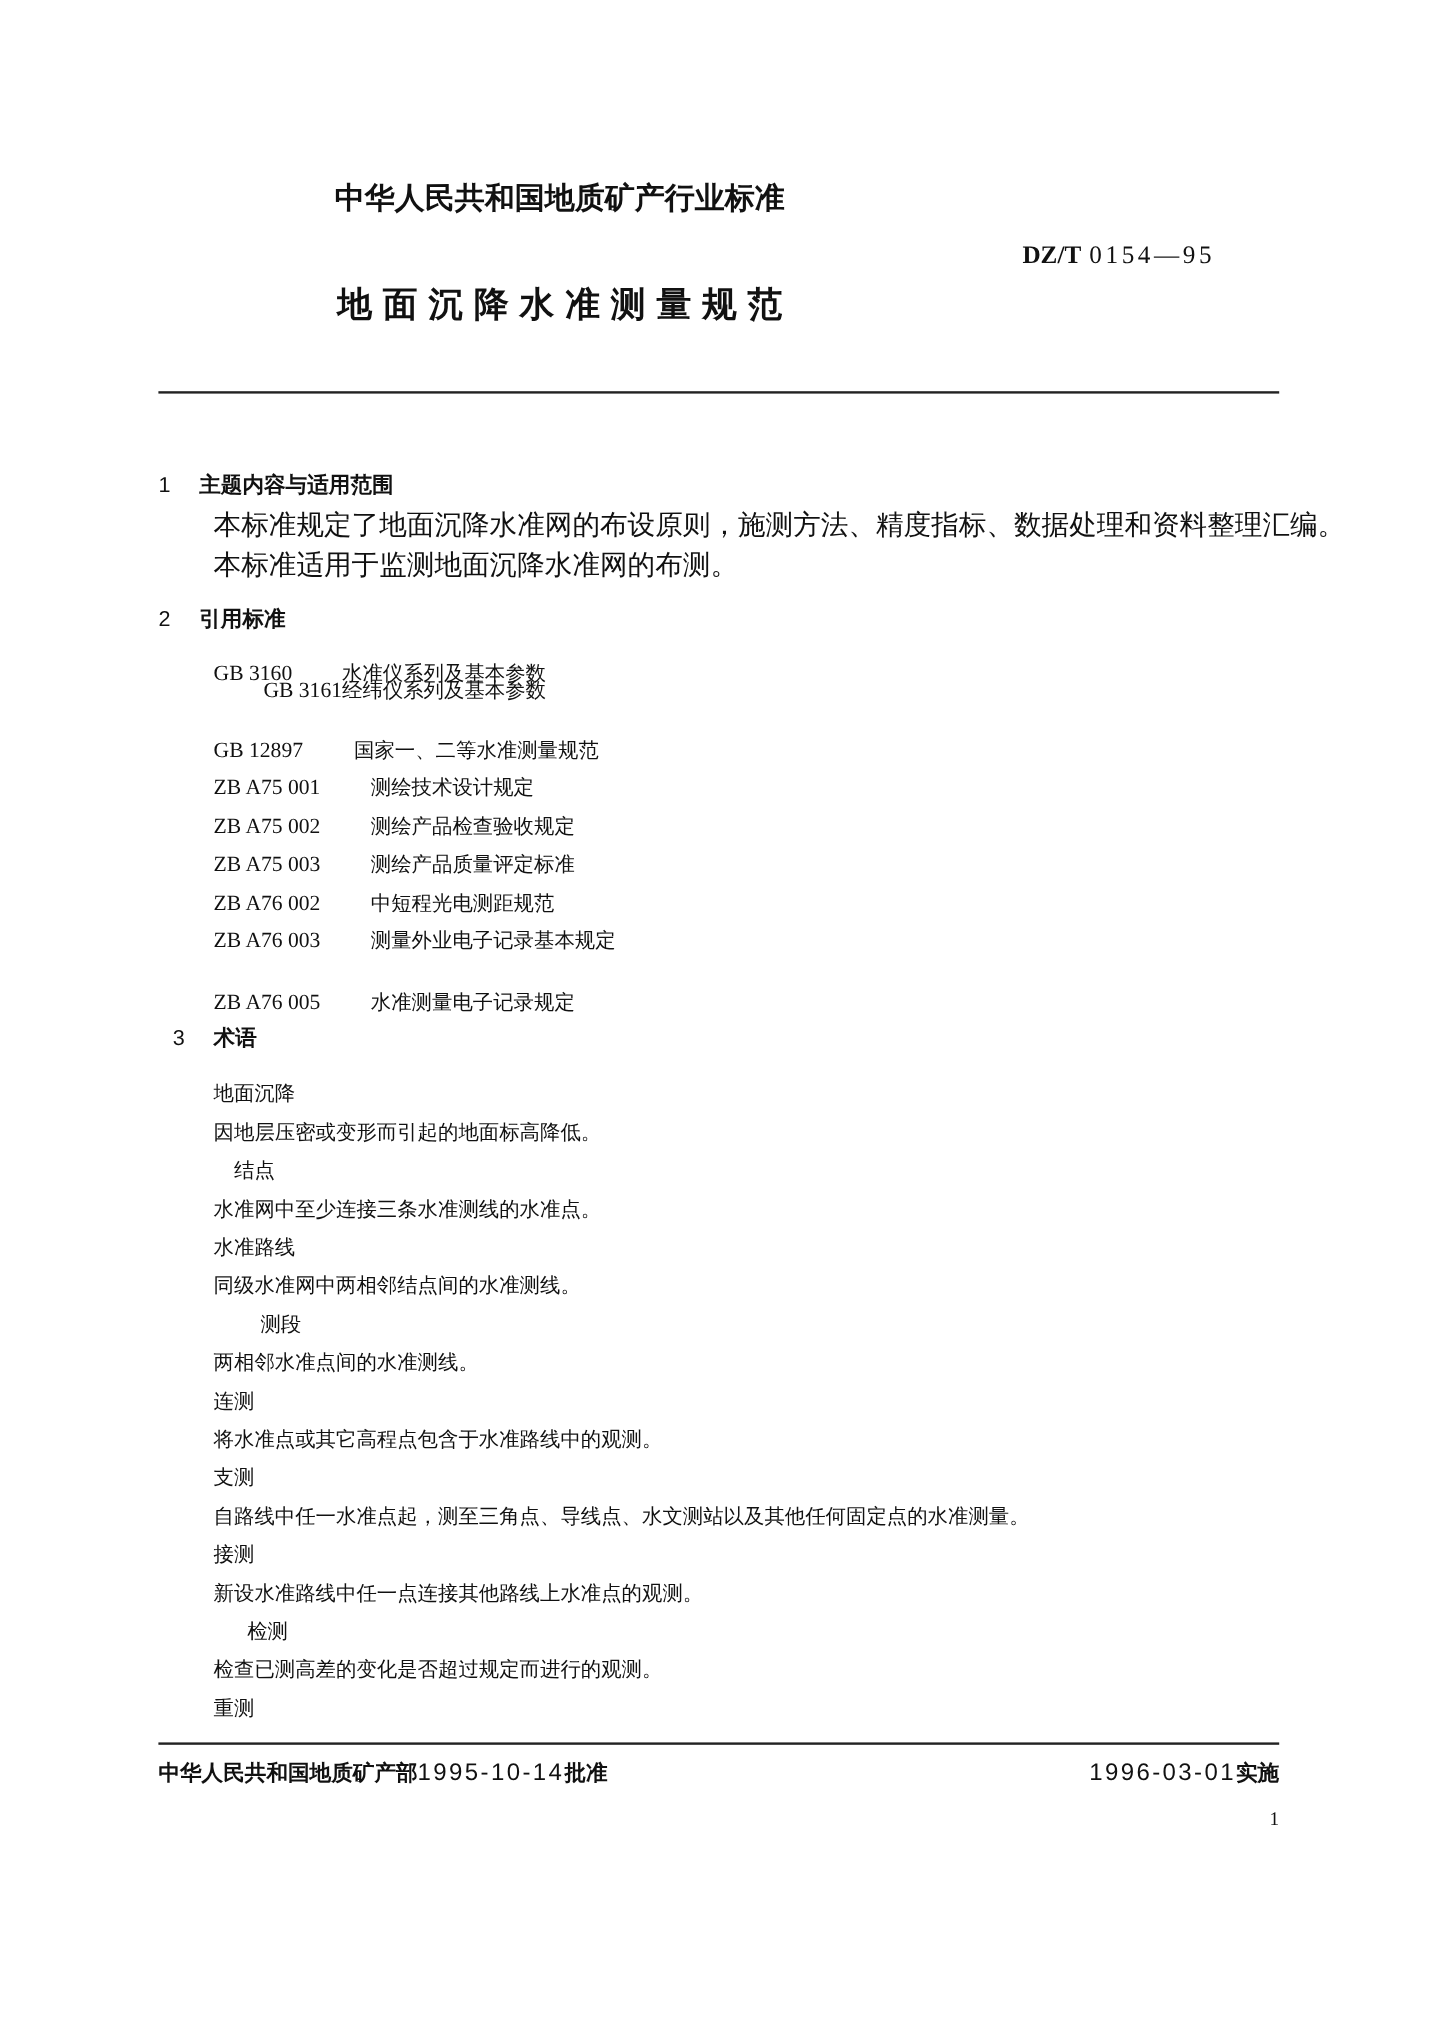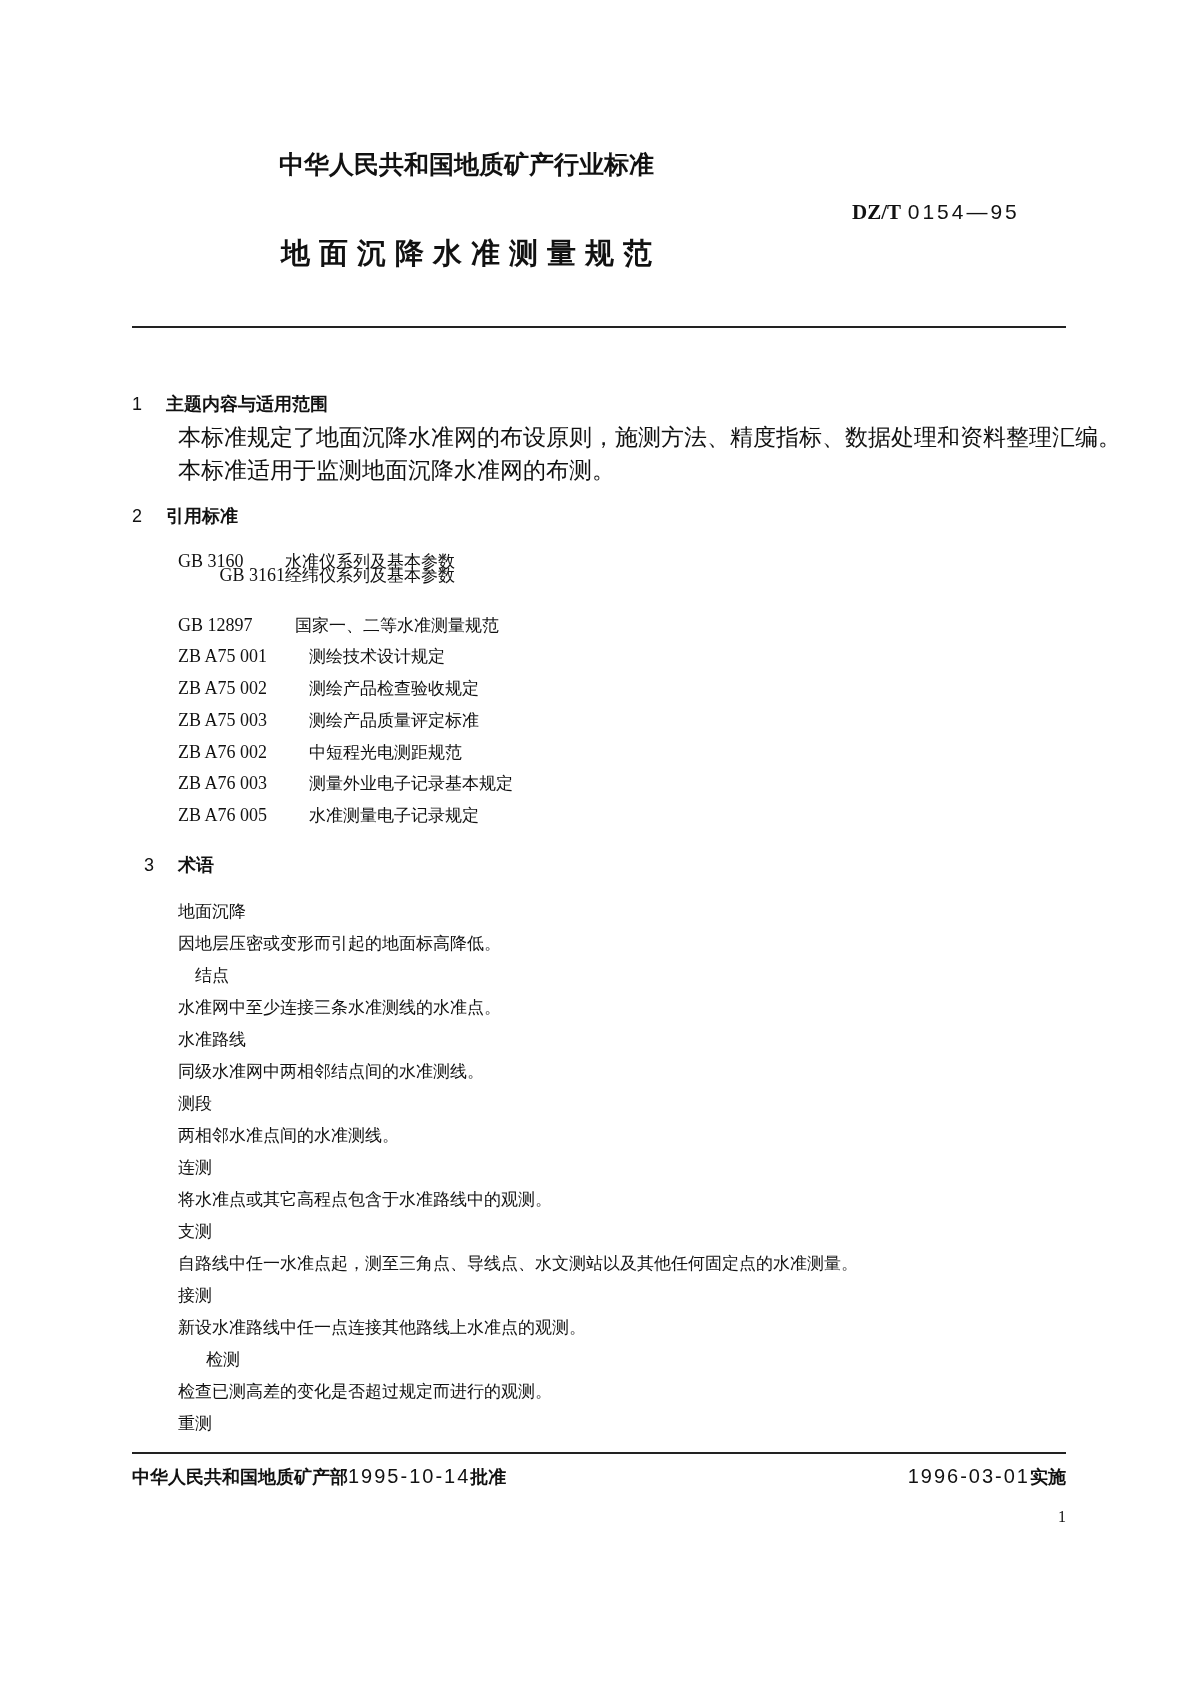--- a/index.html
+++ b/index.html
@@ -1,21 +1,21 @@
 <!DOCTYPE html>
 <html><head>
 <meta charset="utf-8">
 <style>
   html, body { margin:0; padding:0; background:#ffffff; }
   body { width:1191px; height:1684px; position:relative; overflow:hidden; color:#111; font-family:"DejaVu Serif", serif; }
   .abs { position:absolute; white-space:nowrap; }
   .hdr-title { left:279px; top:148px; font-family:"DejaVu Sans", sans-serif; font-weight:bold; font-size:25px; letter-spacing:0px; }
   .std-code { left:852px; top:200px; font-size:21px; }
   .std-code .dz { font-family:"Liberation Serif", serif; font-weight:bold; }
-  .std-code .num { font-family:Liberation Sans, sans-serif; letter-spacing:3px;text-align:center; }
+  .std-code .num { font-family:Liberation Serif, serif; letter-spacing:3px;text-align:center; }
   .doc-title { left:281px; top:234px; font-family:Liberation Mono, monospace; font-weight:bold; font-size:29px; letter-spacing:9px; }
   .rule-top { left:132px; top:326px; width:934px; height:2px; background:#222; }
   .rule-bot { left:132px; top:1452px; width:934px; height:2px; background:#222; }
   .sec { font-family:"DejaVu Sans", sans-serif; font-weight:bold; font-size:18px; }
   .sec .n { font-weight:normal; display:inline-block; width:34px; font-family:"Liberation Sans", sans-serif; }
   .para { font-size:23px; left:178px; }
   .ref { font-size:17px; left:178px; }
   .ref .code { display:inline-block; font-family:"Liberation Serif", serif; font-size:18px; }
   .term { font-size:17px; left:178px; }
   .foot-left { left:132px; top:1465px; font-family:"DejaVu Sans", sans-serif; font-weight:bold; font-size:18px; }
@@ -48,33 +48,33 @@
 </div>
 
 <div class="abs ref" style="top:550px;"><span class="code" style="width:107px;">GB 3160</span><span>水准仪系列及基本参数</span></div>
 <div class="abs ref" style="top:564px;text-align:right;"><span class="code" style="width:107px;">GB 3161</span><span>经纬仪系列及基本参数</span></div>
 <div class="abs ref" style="top:614px;"><span class="code" style="width:117px;">GB 12897</span><span>国家一、二等水准测量规范</span></div>
 <div class="abs ref" style="top:645px;"><span class="code" style="width:131px;">ZB A75 001</span><span>测绘技术设计规定</span></div>
 <div class="abs ref" style="top:677px;"><span class="code" style="width:131px;">ZB A75 002</span><span>测绘产品检查验收规定</span></div>
 <div class="abs ref" style="top:709px;"><span class="code" style="width:131px;">ZB A75 003</span><span>测绘产品质量评定标准</span></div>
 <div class="abs ref" style="top:741px;"><span class="code" style="width:131px;">ZB A76 002</span><span>中短程光电测距规范</span></div>
 <div class="abs ref" style="top:772px;"><span class="code" style="width:131px;">ZB A76 003</span><span>测量外业电子记录基本规定</span></div>
-<div class="abs ref" style="top:804px;"><span class="code" style="width:131px;">ZB A76 005</span><span>水准测量电子记录规定</span></div>
+<div class="abs ref" style="top:824px;"><span class="code" style="width:131px;">ZB A76 005</span><span>水准测量电子记录规定</span></div>
 
 <div class="abs sec" style="left:144px; top:853px;">
   <span class="n">3</span><span>术语</span>
 </div>
 
 <div class="abs term" style="top:900px;">地面沉降</div>
 <div class="abs term" style="top:932px;">因地层压密或变形而引起的地面标高降低。</div>
 <div class="abs term" style="top:964px;margin-left:17px;">结点</div>
 <div class="abs term" style="top:996px;">水准网中至少连接三条水准测线的水准点。</div>
 <div class="abs term" style="top:1028px;">水准路线</div>
 <div class="abs term" style="top:1060px;">同级水准网中两相邻结点间的水准测线。</div>
-<div class="abs term" style="top:1092px;">测段</div>
+<div class="abs term" style="top:1092px;margin-left:39px;">测段</div>
 <div class="abs term" style="top:1124px;">两相邻水准点间的水准测线。</div>
 <div class="abs term" style="top:1156px;">连测</div>
 <div class="abs term" style="top:1188px;">将水准点或其它高程点包含于水准路线中的观测。</div>
 <div class="abs term" style="top:1220px;">支测</div>
 <div class="abs term" style="top:1252px;">自路线中任一水准点起，测至三角点、导线点、水文测站以及其他任何固定点的水准测量。</div>
 <div class="abs term" style="top:1284px;">接测</div>
 <div class="abs term" style="top:1316px;">新设水准路线中任一点连接其他路线上水准点的观测。</div>
 <div class="abs term" style="top:1348px;margin-left:28px;">检测</div>
 <div class="abs term" style="top:1380px;">检查已测高差的变化是否超过规定而进行的观测。</div>
 <div class="abs term" style="top:1412px;">重测</div>

